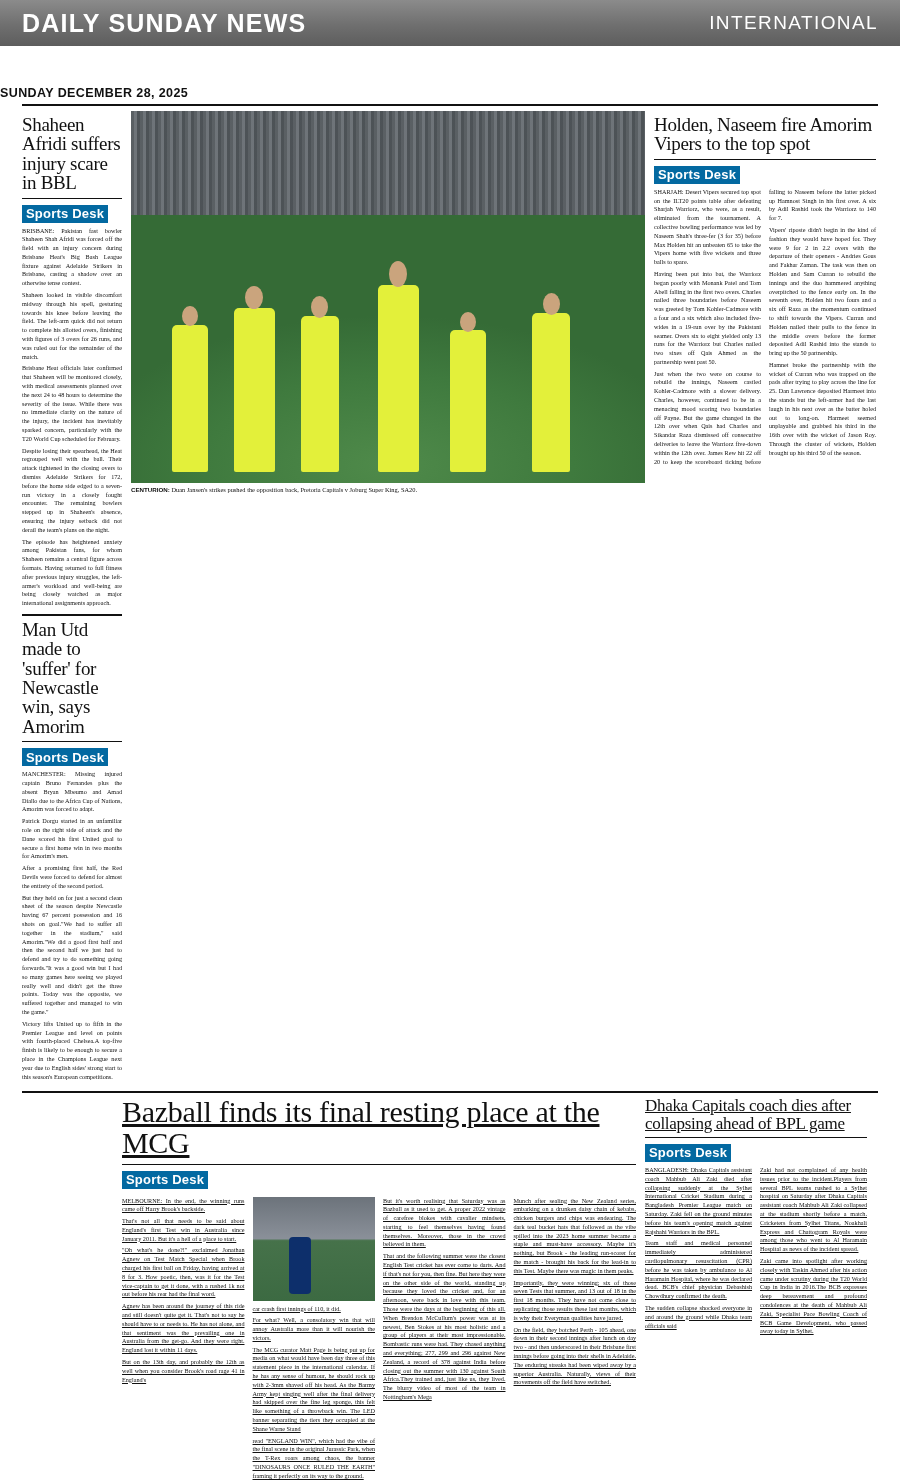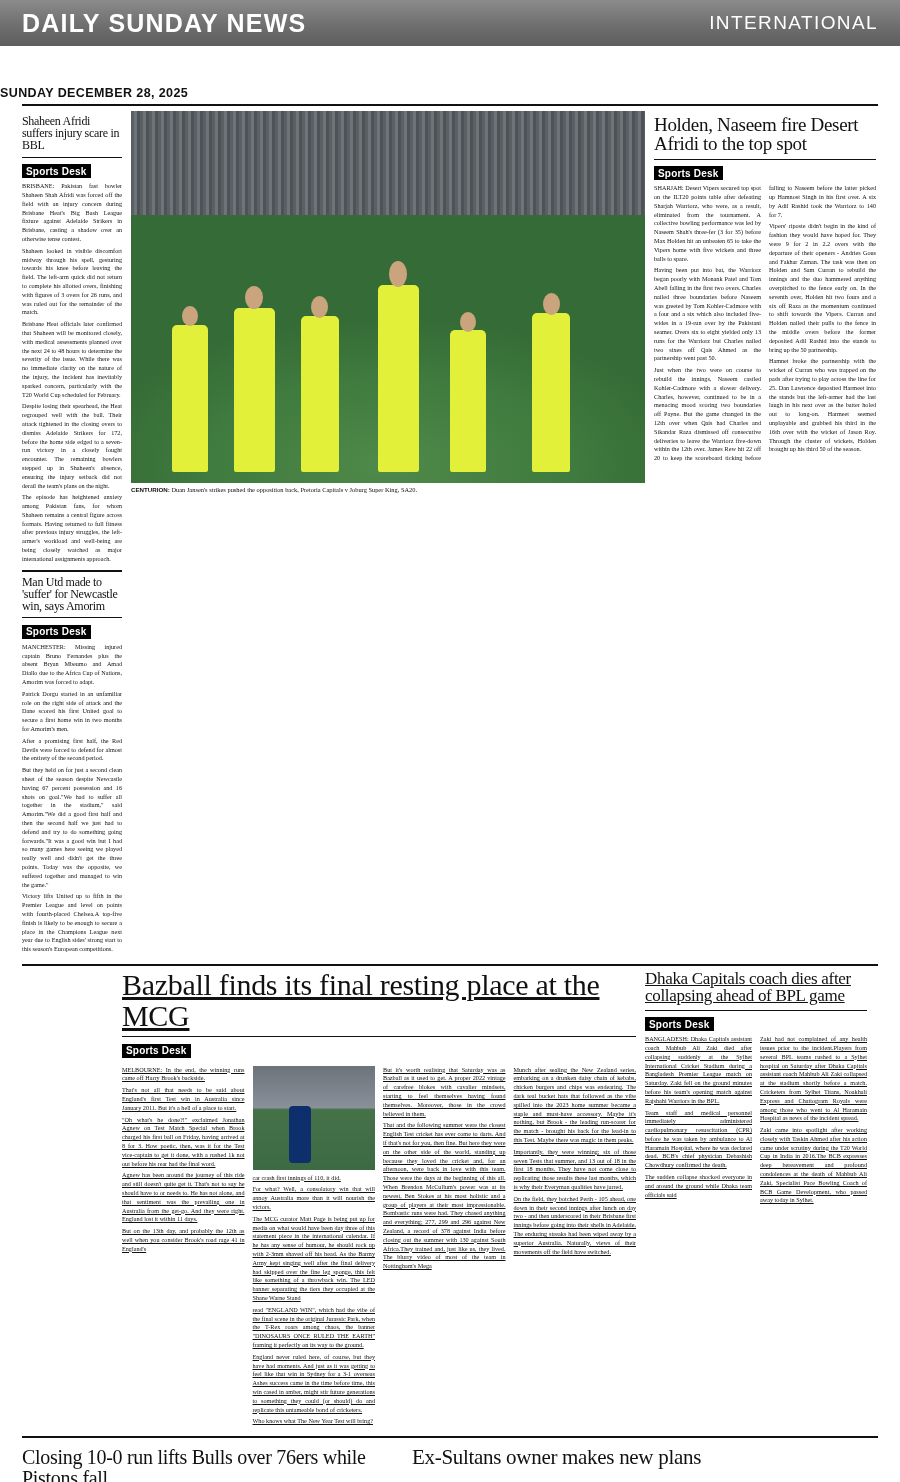--- a/index.html
+++ b/index.html
@@ -38,22 +38,22 @@
   .rule-top { border-top:2px solid #111; margin:0 22px; }
 
   
   .hl {
     font-family:"Liberation Serif", serif;
     font-weight:normal; line-height:1.02;
     margin:4px 0 3px 0; letter-spacing:-0.3px;
   }
   .byline {
     font-family:"Liberation Sans", sans-serif;
-    font-size:10px; font-weight:bold; color:#fff;
-    background:#000000; display:inline-block;
+    font-size:13px; font-weight:bold; color:#fff;
+    background:#0369a1; display:inline-block;
     padding:1.5px 4px; margin:3px 0 4px 0; letter-spacing:0.2px;
   }
   .body-txt {
     font-size:6.2px; line-height:1.42; text-align:justify;
     hyphens:auto; -webkit-hyphens:auto;
   }
   .body-txt p { margin:0 0 3px 0; }
   .hr-thin { border-top:1px solid #111; margin:5px 0 3px 0; }
   .hr-thick { border-top:2px solid #111; margin:6px 0 4px 0; }
 
@@ -78,21 +78,21 @@
   .baz-col { width:124px; }
   .baz-photo { height:104px; margin-bottom:4px; }
 
   .sec-divider { border-top:2px solid #111; margin:7px 22px 0 22px; }
 
   
   .row3 { display:flex; padding:5px 22px 0 22px; gap:10px; }
   .blk-bulls { width:380px; }
   .blk-sultans { width:456px; }
 
-  .small-hl-1 { font-size:12px; }
+  .small-hl-1 { font-size:19px; }
   .small-hl-2 { font-size:17px; }
   .small-hl-3 { font-size:19px; }
 
   
   .cricket-photo {
     background:
       radial-gradient(ellipse 60% 40% at 50% 95%, #4f8a4a 0%, #3f7a3e 60%, #356b36 100%),
       linear-gradient(to bottom, #5d6066 0%, #6b6e74 18%, #7c8088 26%, #4f8a4a 30%, #3f7a3e 100%);
     position:relative;
   }
@@ -172,21 +172,21 @@
           <div class="pl" style="left:62%; width:7%;  height:50%;"></div>
           <div class="pl" style="left:78%; width:7.5%;height:56%;"></div>
         </div>
       </div>
       <div class="caption">
         <b>CENTURION:</b><span> Duan Jansen's strikes pushed the opposition back, Pretoria Capitals v Joburg Super King, SA20.</span>
       </div>
     </div>
 
     <div class="col-right">
-      <div class="hl small-hl-3">Holden, Naseem fire Desert Afridi to the top spot</div>
+      <div class="hl small-hl-3">Holden, Naseem fire Amorim Vipers to the top spot</div>
       <div class="hr-thin"></div>
       <span class="byline">Sports Desk</span>
       <div class="body-txt cols2">
         <p>SHARJAH: Desert Vipers secured top spot on the ILT20 points table after defeating Sharjah Warriorz, who were, as a result, eliminated from the tournament. A collective bowling performance was led by Naseem Shah's three-fer (3 for 35) before Max Holden hit an unbeaten 65 to take the Vipers home with five wickets and three balls to spare.</p>
         <p>Having been put into bat, the Warriorz began poorly with Monank Patel and Tom Abell falling in the first two overs. Charles nailed three boundaries before Naseem was greeted by Tom Kohler-Cadmore with a four and a six which also included five-wides in a 19-run over by the Pakistani seamer. Overs six to eight yielded only 13 runs for the Warriorz but Charles nailed two sixes off Qais Ahmed as the partnership went past 50.</p>
         <p>Just when the two were on course to rebuild the innings, Naseem castled Kohler-Cadmore with a slower delivery. Charles, however, continued to be in a menacing mood scoring two boundaries off Payne. But the game changed in the 12th over when Qais had Charles and Sikandar Raza dismissed off consecutive deliveries to leave the Warriorz five-down within the 12th over. James Rew hit 22 off 20 to keep the scoreboard ticking before falling to Naseem before the latter picked up Hamnost Singh in his first over. A six by Adil Rashid took the Warriorz to 140 for 7.</p>
         <p>Vipers' riposte didn't begin in the kind of fashion they would have hoped for. They were 9 for 2 in 2.2 overs with the departure of their openers - Andries Gous and Fakhar Zaman. The task was then on Holden and Sam Curran to rebuild the innings and the duo hammered anything overpitched to the fence early on. In the seventh over, Holden hit two fours and a six off Raza as the momentum continued to shift towards the Vipers. Curran and Holden nailed their pulls to the fence in the middle overs before the former deposited Adil Rashid into the stands to bring up the 50 partnership.</p>
         <p>Hamnet broke the partnership with the wicket of Curran who was trapped on the pads after trying to play across the line for 25. Dan Lawrence deposited Harmeet into the stands but the left-armer had the last laugh in his next over as the batter holed out to long-on. Harmeet seemed unplayable and grabbed his third in the 16th over with the wicket of Jason Roy. Through the cluster of wickets, Holden brought up his third 50 of the season.</p>
       </div>
     </div>

